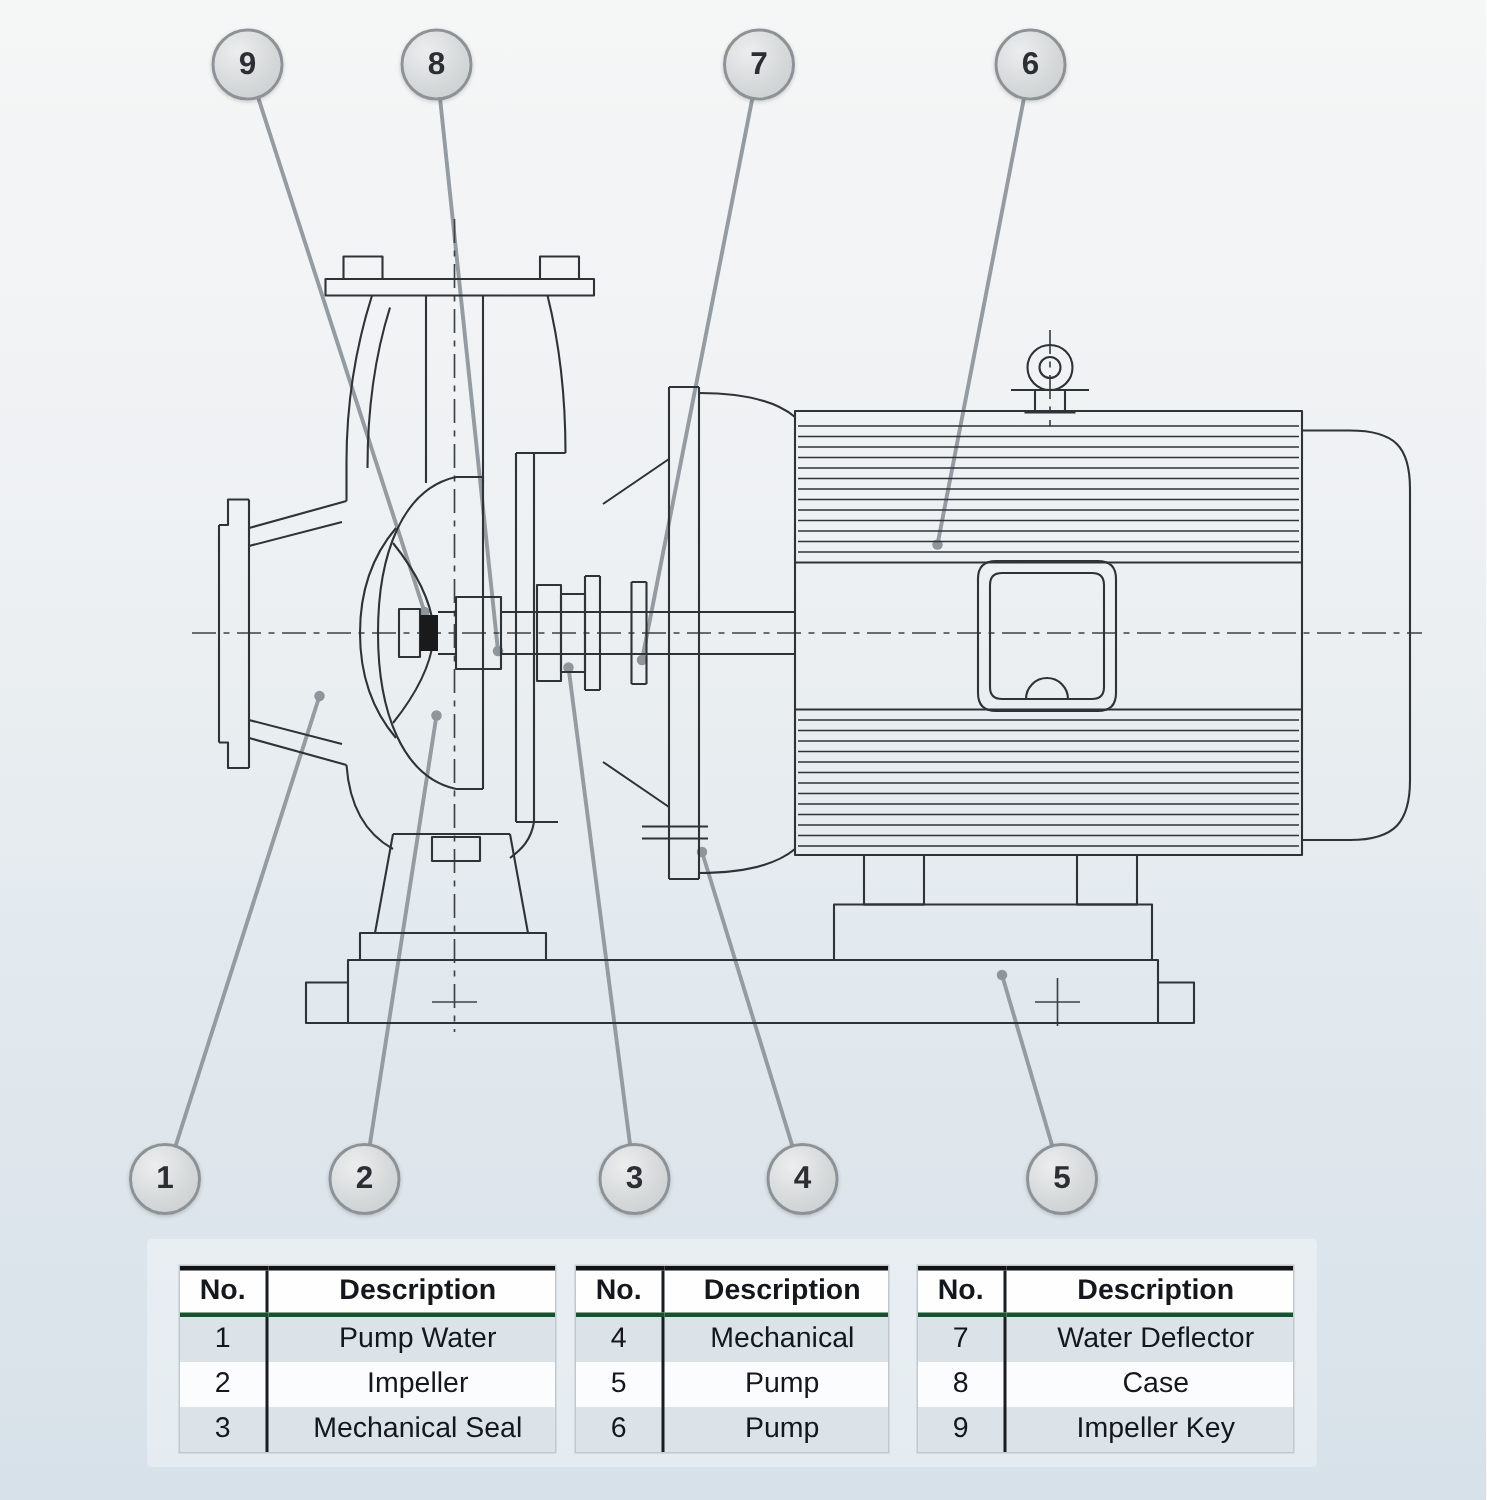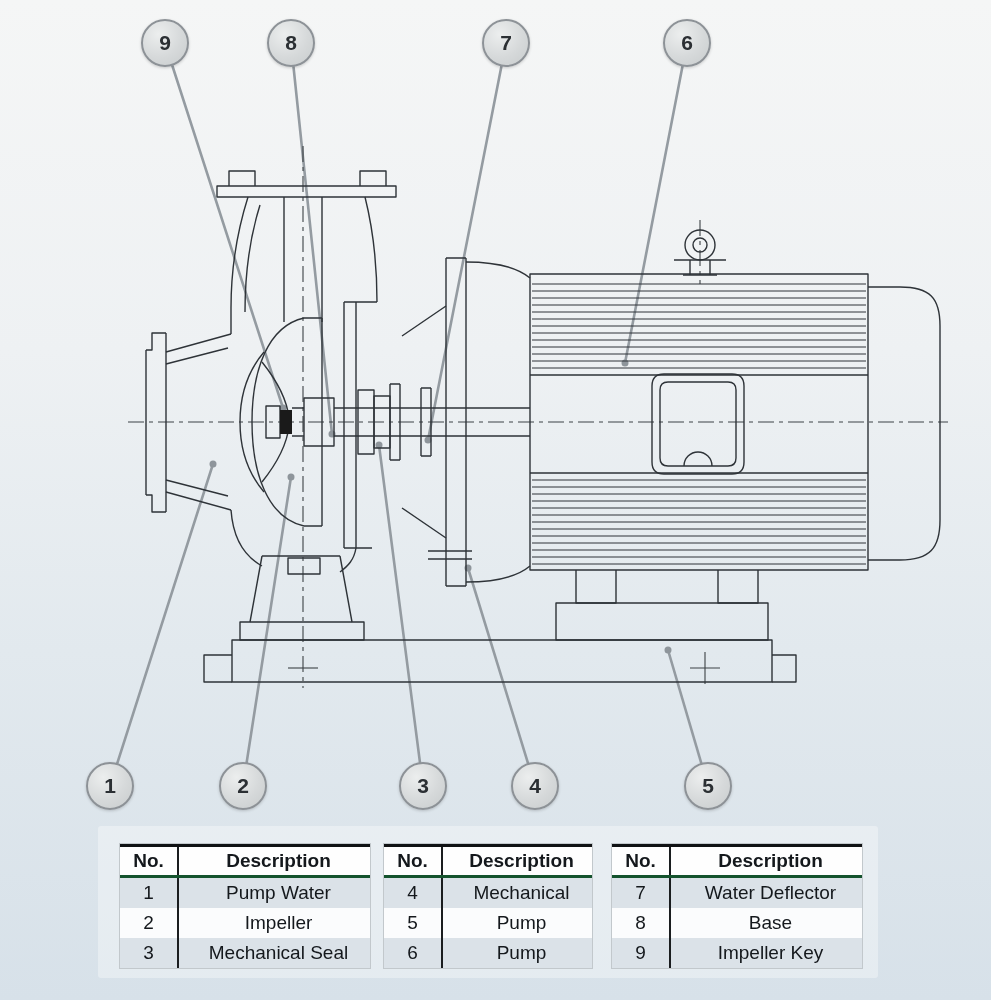--- a/index.html
+++ b/index.html
@@ -279,21 +279,21 @@
         <th>Description</th>
       </tr>
     </thead>
     <tbody>
       <tr>
         <td>7</td>
         <td>Water Deflector</td>
       </tr>
       <tr>
         <td>8</td>
-        <td>Base</td>
+        <td>Case</td>
       </tr>
       <tr>
         <td>9</td>
         <td>Impeller Key</td>
       </tr>
     </tbody>
   </table>
 
 </div>
 

